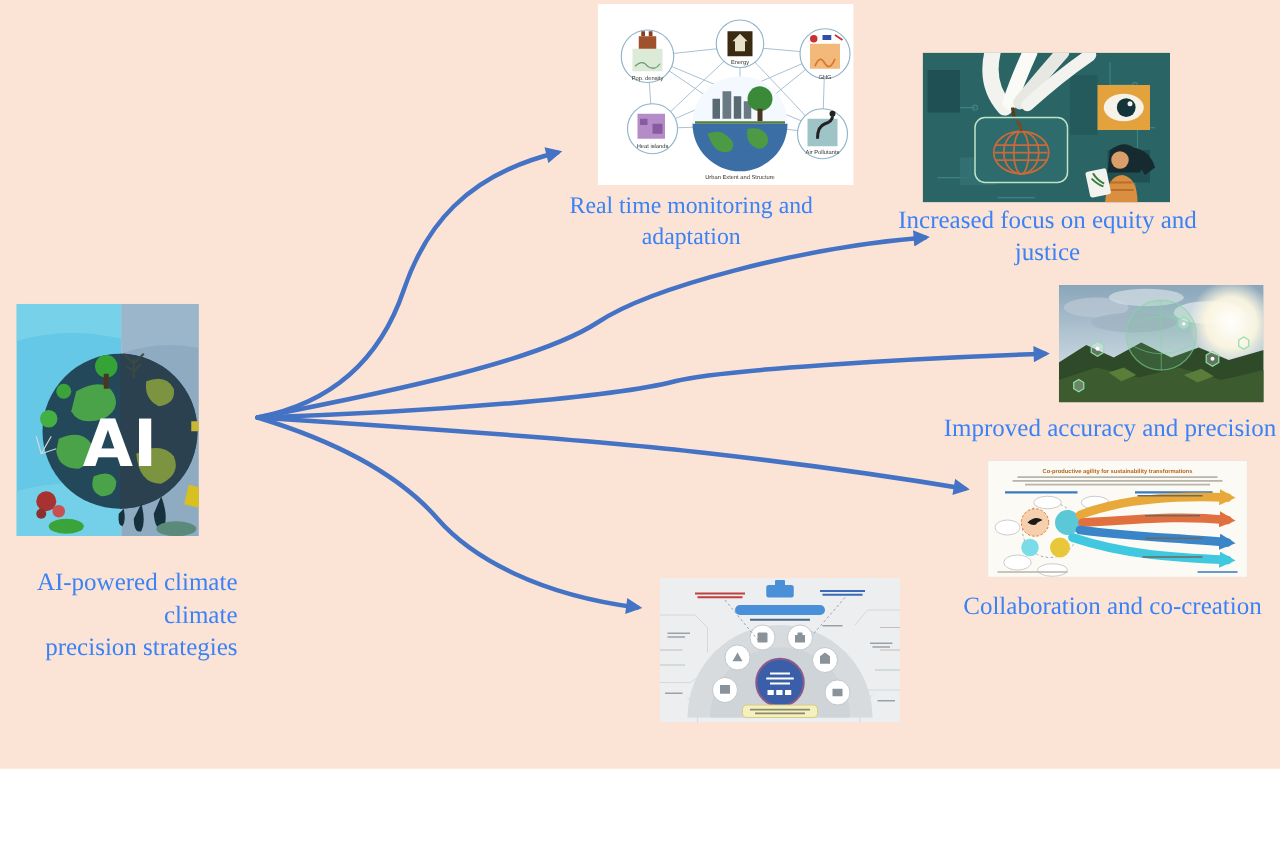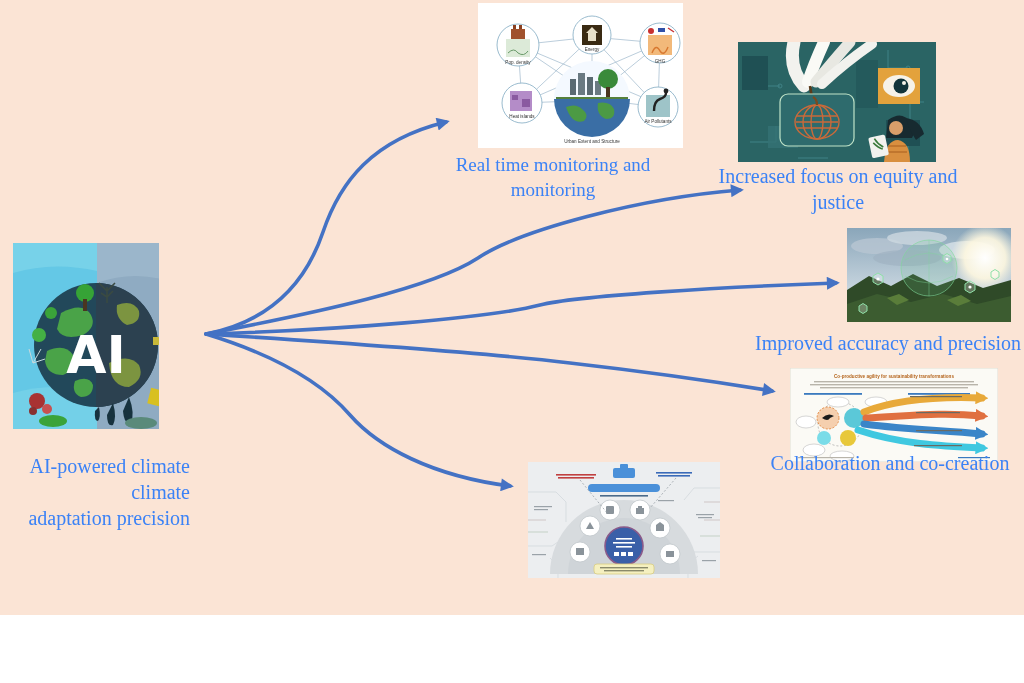--- a/index.html
+++ b/index.html
@@ -7,21 +7,21 @@
           font-family:"Liberation Serif",serif;}
   #peach-bg{position:absolute;left:0;top:0;width:1024px;height:615px;background:#fbe4d5;}
   .fig{position:absolute;overflow:hidden;}
   .fig svg{display:block;}
   .caption{position:absolute;font-family:"Liberation Serif",serif;font-weight:400;color:#3b82f6;
            text-align:center;line-height:1.3;}
   #cap-root{left:0px;top:453px;width:190px;font-size:20px;text-align:right;}
   #cap-monitoring{left:433px;top:153px;width:240px;font-size:19px;}
   #cap-equity{left:700px;top:163px;width:276px;font-size:20px;}
   #cap-accuracy{left:755px;top:330px;font-size:20px;text-align:left;white-space:nowrap;}
-  #cap-collaboration{left:756px;top:450px;width:268px;font-size:20px;}
+  #cap-collaboration{left:756px;top:472px;width:268px;font-size:20px;}
   #cap-integration{left:480px;top:587px;width:350px;font-size:20px;}
   #arrows{position:absolute;left:0;top:0;pointer-events:none;}
   #fig-ai{left:13px;top:243px;width:146px;height:186px;}
   #fig-monitoring{left:478px;top:3px;width:205px;height:145px;}
   #fig-equity{left:738px;top:42px;width:198px;height:120px;}
   #fig-accuracy{left:847px;top:228px;width:164px;height:94px;}
   #fig-collaboration{left:790px;top:368px;width:208px;height:94px;}
   #fig-integration{left:528px;top:462px;width:192px;height:116px;}
   .tiny-label{font-family:"Liberation Sans",sans-serif;fill:#333;}
 </style>
@@ -337,25 +337,25 @@
         <rect x="4" y="92" width="14" height="1.2"></rect>
           <rect x="174" y="98" width="14" height="1.2"></rect>
         <rect x="130" y="38" width="16" height="1.2"></rect>
       </g>
     </svg>
   </div>
 
   <div class="caption" id="cap-root">
     <div>AI-powered climate</div>
     <div>climate</div>
-    <div>adaptation precision</div>
+    <div>precision strategies</div>
   </div>
   <div class="caption" id="cap-monitoring">
     <div>Real time monitoring and</div>
-    <div>monitoring</div>
+    <div>adaptation</div>
   </div>
   <div class="caption" id="cap-equity">
     <div>Increased focus on equity and</div>
     <div>justice</div>
   </div>
   <div class="caption" id="cap-accuracy">Improved accuracy and precision</div>
   <div class="caption" id="cap-collaboration">Collaboration and co-creation</div>
 </div>
 
 </body></html>

